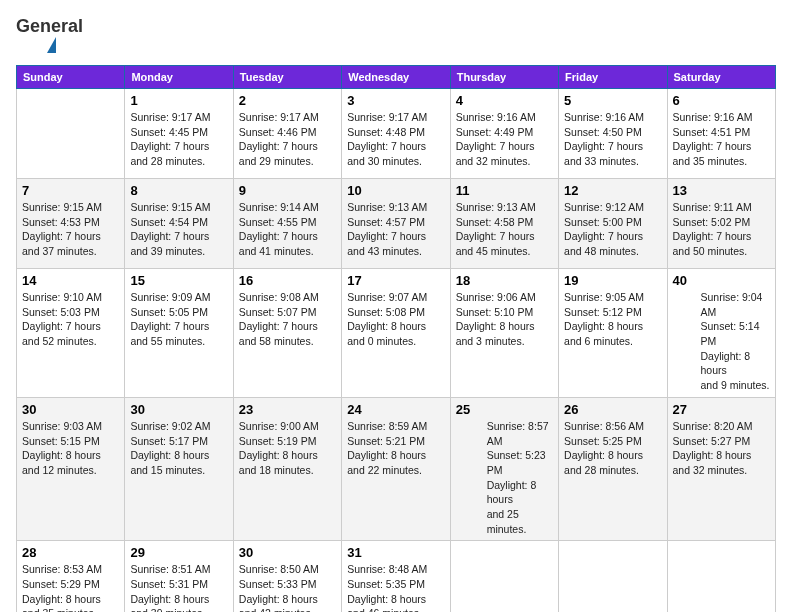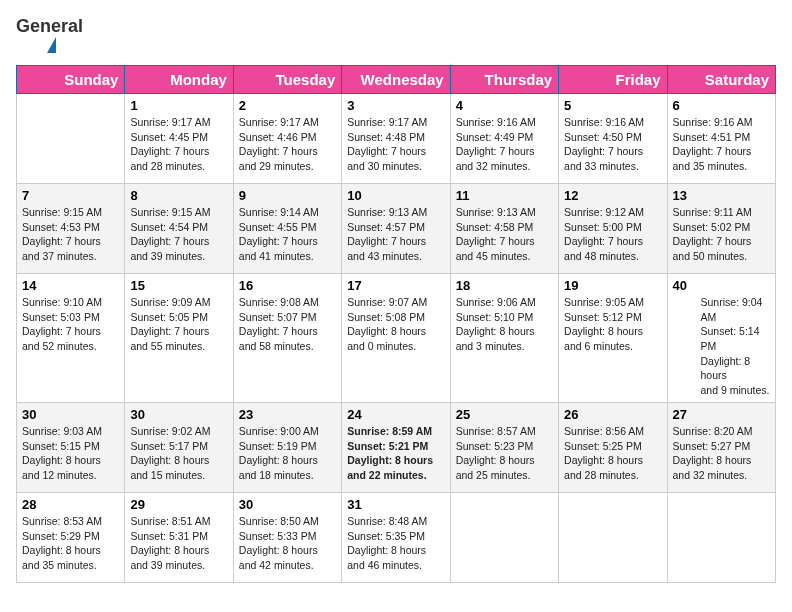--- a/index.html
+++ b/index.html
@@ -47,25 +47,25 @@
     .location-title {
       font-size: 15px;
       color: #333;
     }
     .calendar-table {
       width: 100%;
       border-collapse: collapse;
       font-size: 11px;
     }
     .calendar-table th {
-      background: #ec4899;
+      background: #6d28d9;
       color: #fff;
-      text-align: right;
+      text-align: left;
       padding: 5px 6px;
-      font-size: 15px;
+      font-size: 11px;
       border: 1px solid #1a6aa8;
     }
     .calendar-table td {
       border: 1px solid #ccc;
       vertical-align: top;
       padding: 4px 5px;
       width: calc(100% / 7);
       height: 90px;
       background: #fff;
     }
@@ -281,28 +281,28 @@
         </td>
         <td>
           <span class="day-num">23</span>
           <div class="day-info" style="white-space: pre-line;">Sunrise: 9:00 AM
 Sunset: 5:19 PM
 Daylight: 8 hours
 and 18 minutes.</div>
         </td>
         <td>
           <span class="day-num">24</span>
-          <div class="day-info" style="white-space: pre-line; font-weight: bold;">Sunrise: 8:59 AM
+          <div class="day-info" style="white-space: pre-line;">Sunrise: 8:59 AM
 Sunset: 5:21 PM
 Daylight: 8 hours
 and 22 minutes.</div>
         </td>
         <td>
           <span class="day-num">25</span>
-          <div class="day-info" style="white-space: pre-line;">Sunrise: 8:57 AM
+          <div class="day-info" style="white-space: pre-line; margin-left: 31px;">Sunrise: 8:57 AM
 Sunset: 5:23 PM
 Daylight: 8 hours
 and 25 minutes.</div>
         </td>
         <td>
           <span class="day-num">26</span>
           <div class="day-info" style="white-space: pre-line;">Sunrise: 8:56 AM
 Sunset: 5:25 PM
 Daylight: 8 hours
 and 28 minutes.</div>

